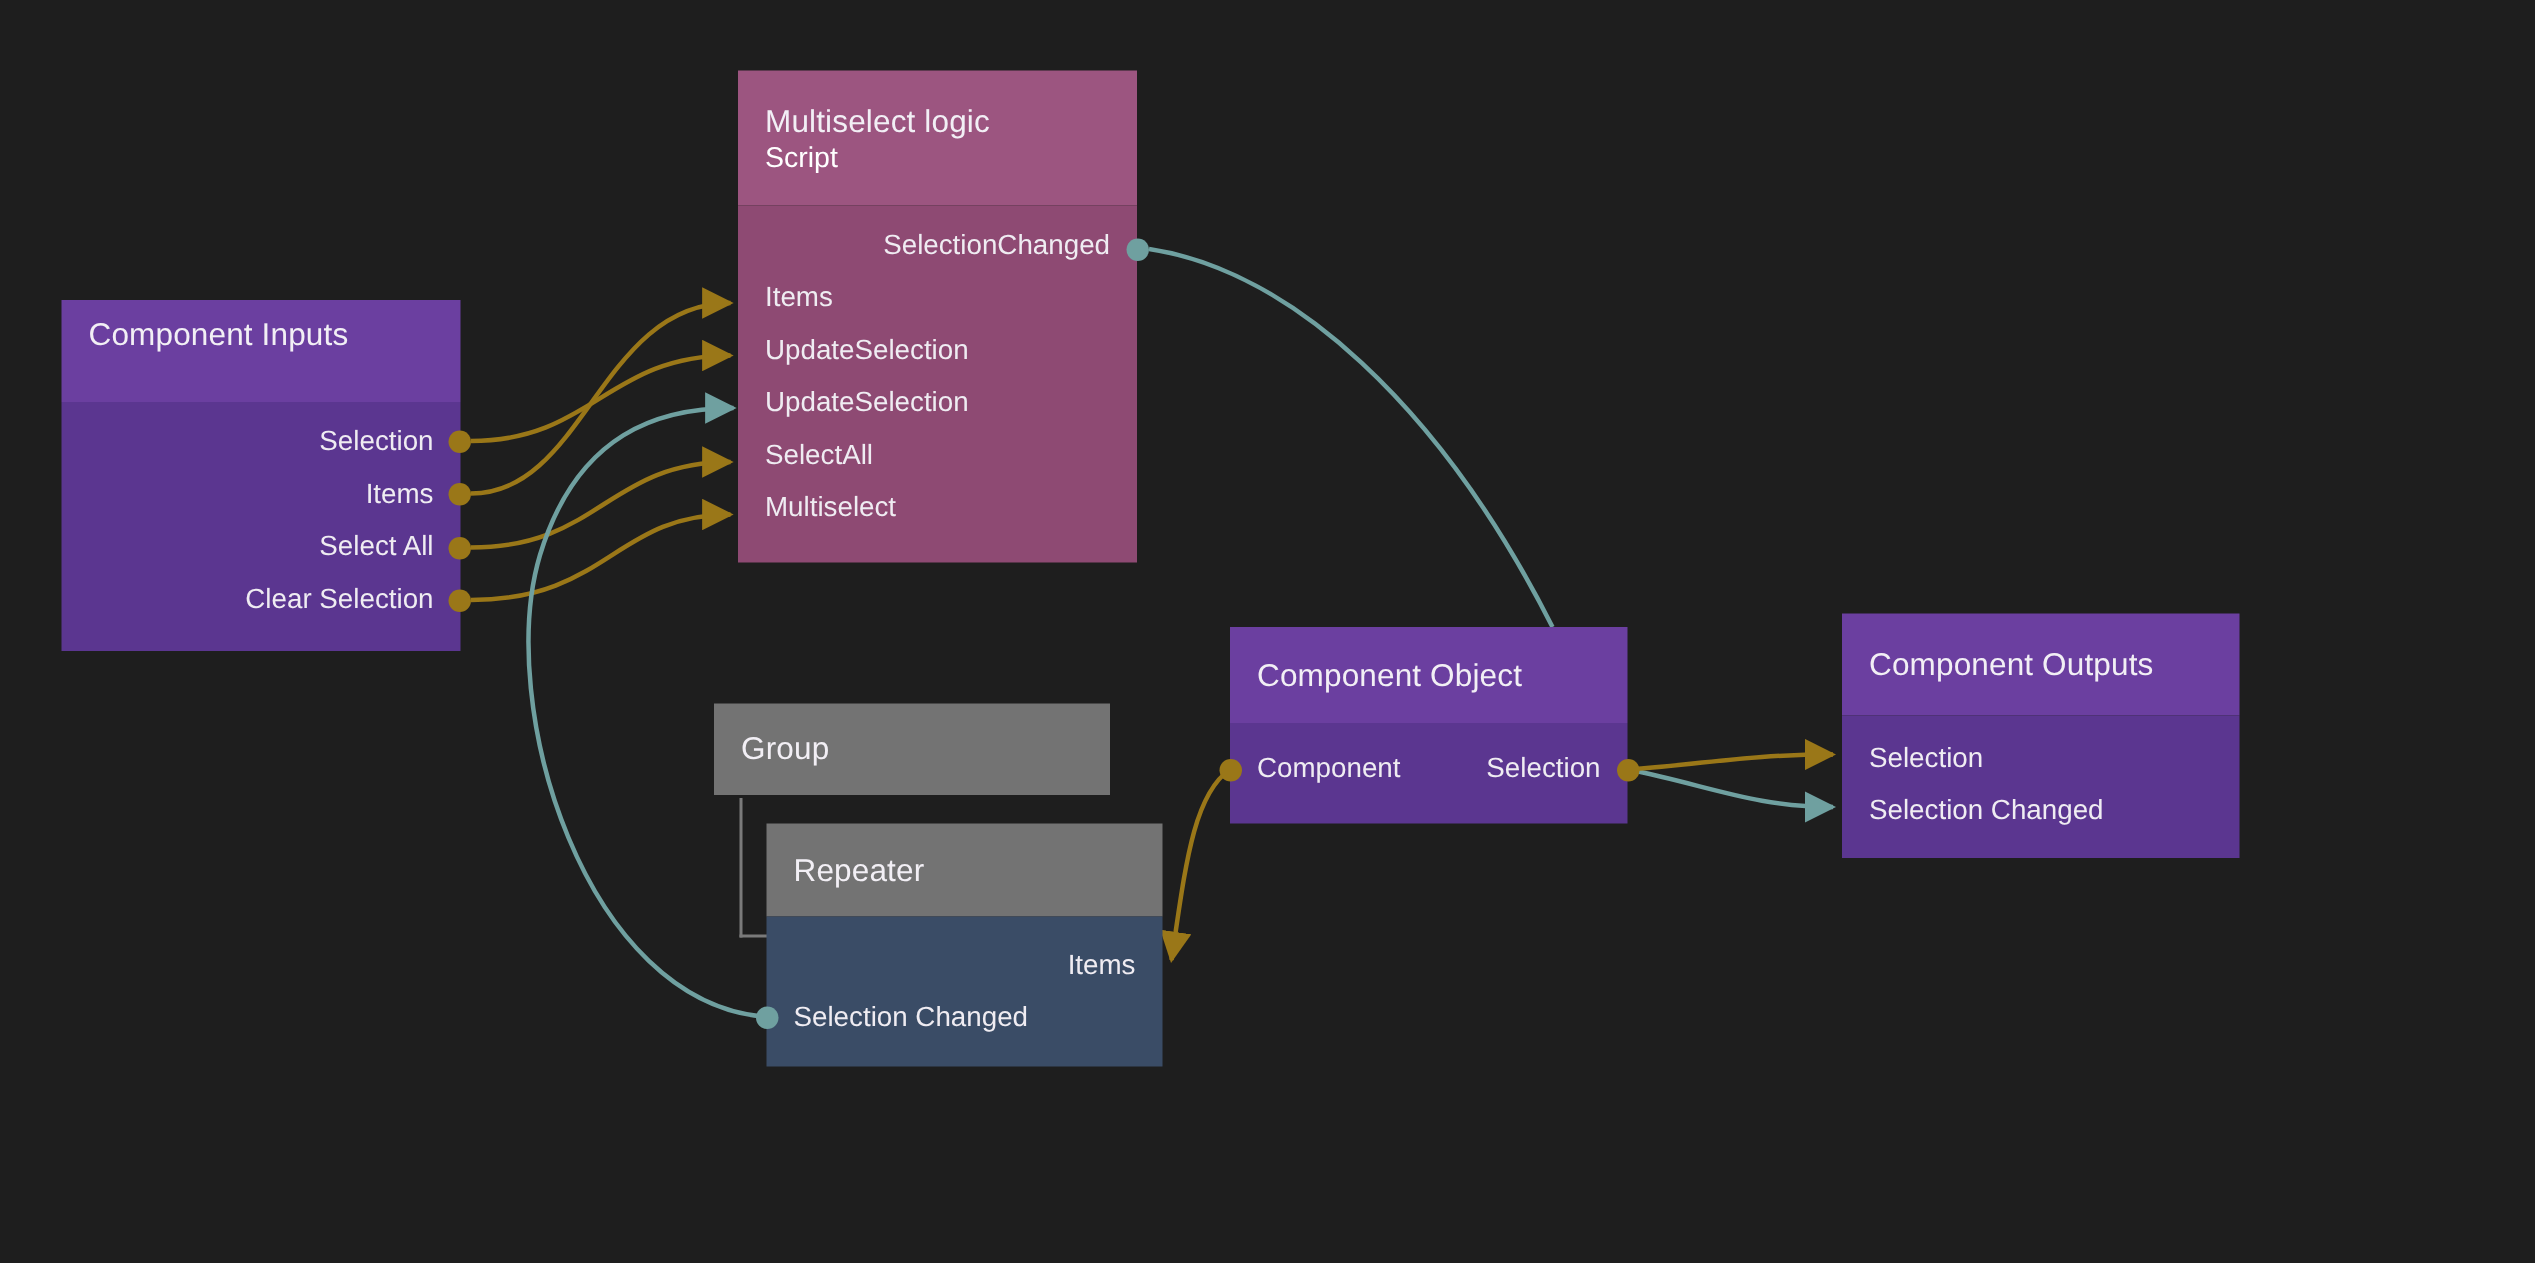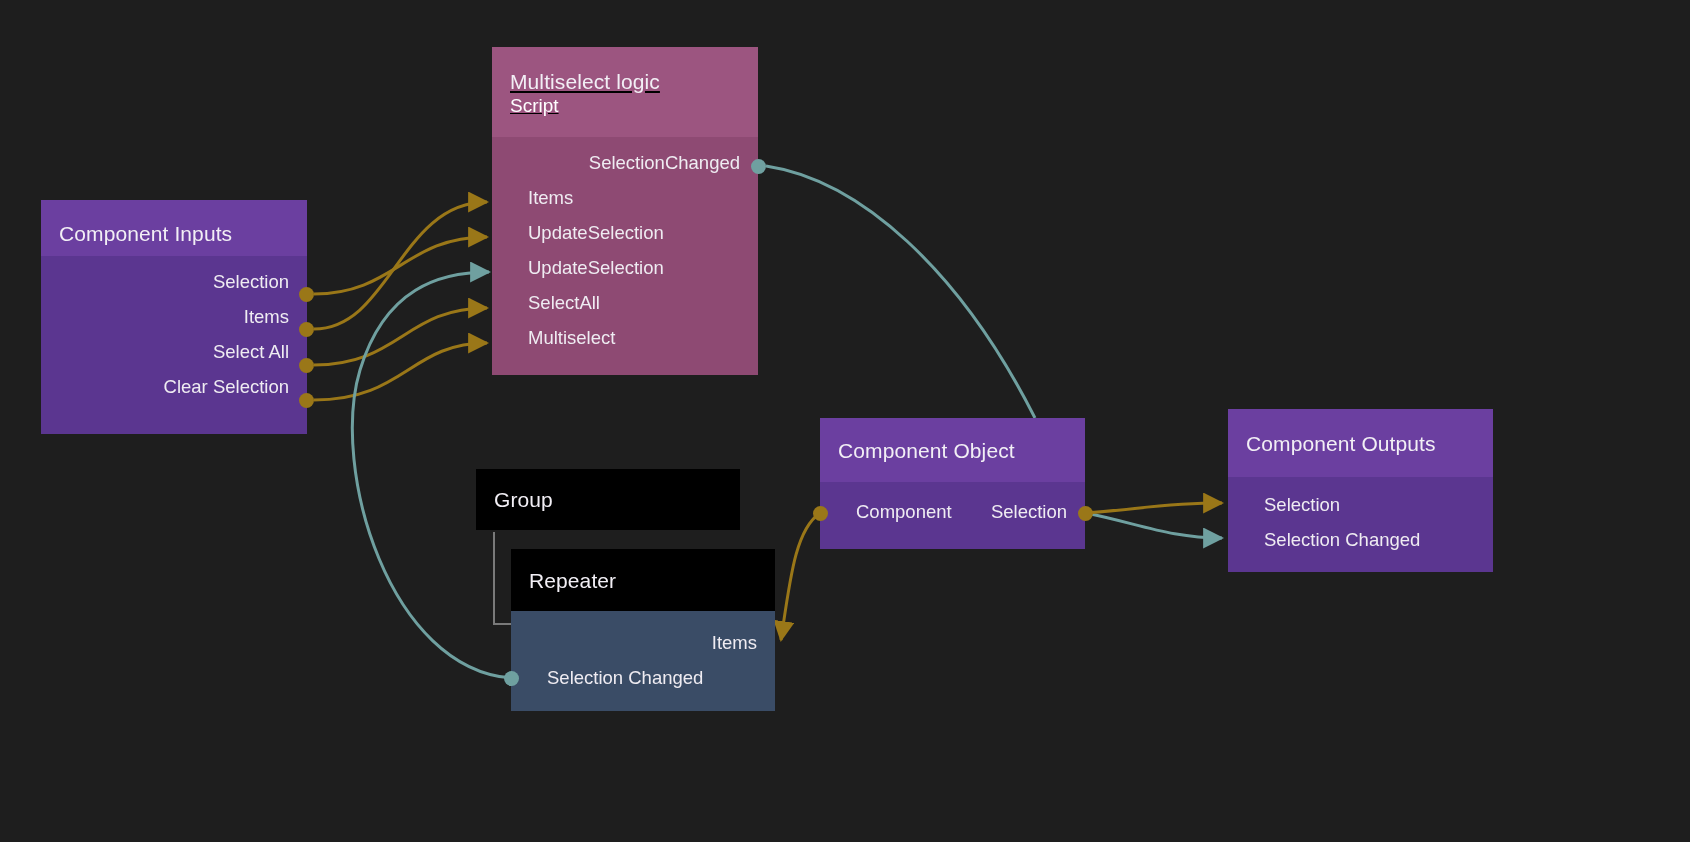--- a/index.html
+++ b/index.html
@@ -38,46 +38,46 @@
     letter-spacing: .1px;
   }
   .node-subtitle {
     font-size: 19px;
     color: #ffffff;
     line-height: 1.15;
     margin-top: 1px;
   }
   .node-body {
     flex: 1;
-    padding: 8px 0 12px 18px;
+    padding: 8px 0 12px 0;
     position: relative;
   }
   .port {
     position: relative;
     height: 35px;
     display: flex;
     align-items: center;
     font-size: 18.5px;
     color: #efecf2;
     white-space: nowrap;
   }
   .port.out  { justify-content: flex-end; padding-right: 18px; }
   .port.in   { justify-content: flex-start; padding-left: 18px; }
   .port.both { justify-content: space-between; padding: 0 18px; }
 
   
   .n-purple .node-header { background: #6b3fa0; }
   .n-purple .node-body   { background: #5b3690; }
 
   
-  .n-mauve .node-header  { background: #9c5580; text-decoration: underline; }
+  .n-mauve .node-header  { background: #9c5580; }
   .n-mauve .node-body    { background: #8e4a73; }
 
   
-  .n-slate .node-header  { background: #000000; }
+  .n-slate .node-header  { background: #737373; }
   .n-slate .node-body    { background: #3a4c66; }
 
   
   .dot {
     position: absolute;
     width: 15px; height: 15px;
     border-radius: 50%;
     z-index: 3;
   }
   .dot.gold { background: #9a7718; }
@@ -147,21 +147,21 @@
         <span>SelectAll</span>
       </div>
       <div class="port in">
         <span>Multiselect</span>
       </div>
     </div>
   </div>
   <div class="dot teal" style="left:751px; top:159px;"></div>
 
   <div class="node n-purple" style="left:41px; top:200px; width:266px; height:234px;">
-    <div class="node-header" style="height:56px; align-items:flex-end;">
+    <div class="node-header" style="height:68px; align-items:flex-start;">
       <div class="node-title">Component Inputs</div>
     </div>
     <div class="node-body">
       <div class="port out">
         <span>Selection</span>
       </div>
       <div class="port out">
         <span>Items</span>
       </div>
       <div class="port out">

